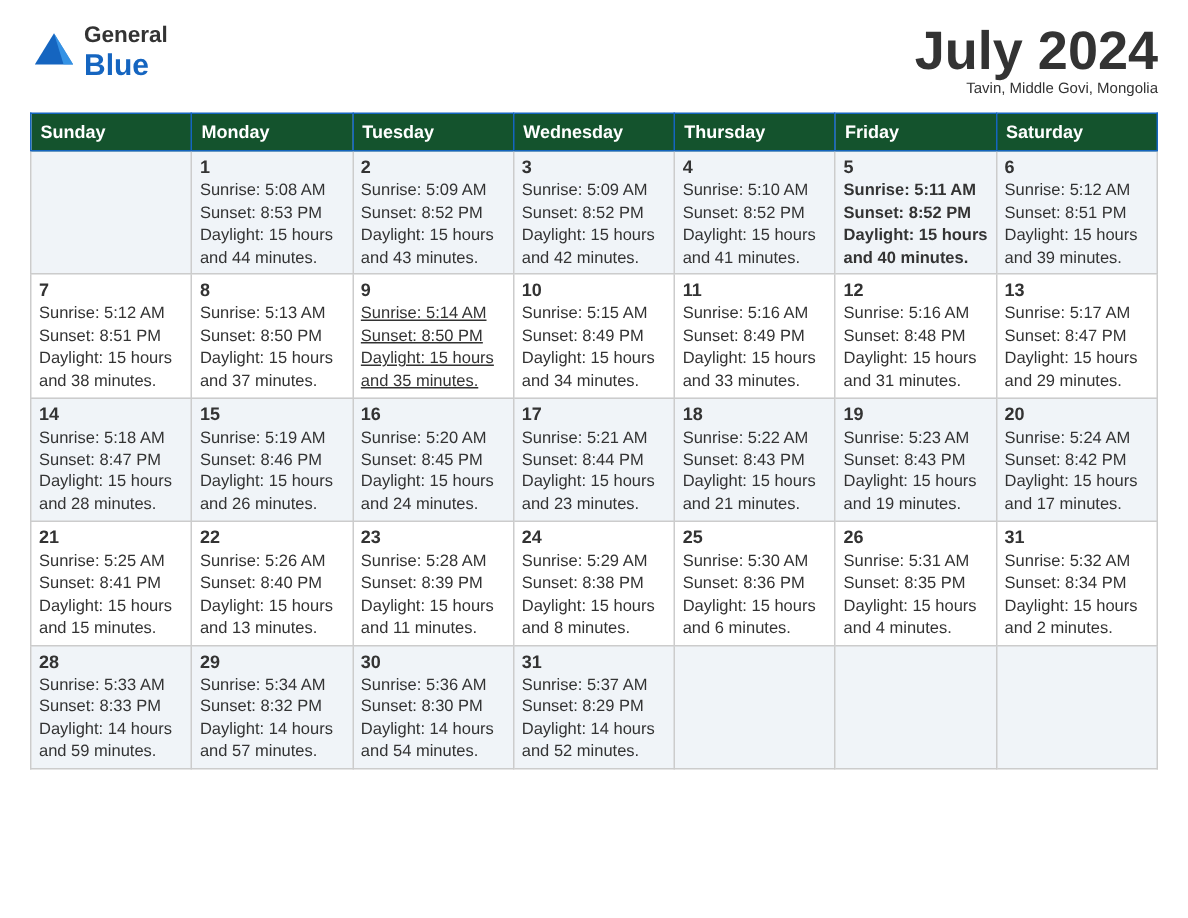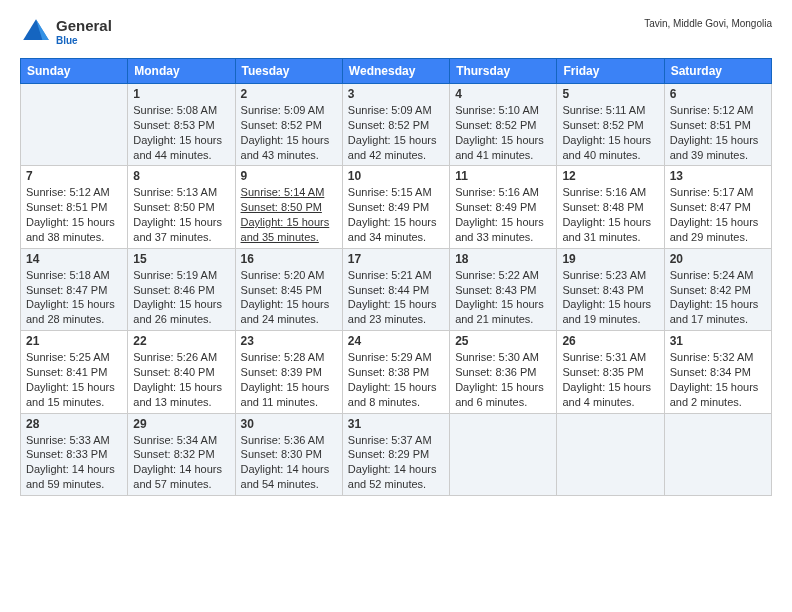--- a/index.html
+++ b/index.html
@@ -32,21 +32,21 @@
       display: flex;
       flex-direction: column;
       line-height: 1.1;
     }
     .logo-general {
       font-size: 15px;
       font-weight: bold;
       color: #333;
     }
     .logo-blue {
-      font-size: 10px;
+      font-size: 20px;
       font-weight: bold;
       color: #1565c0;
     }
     .logo-icon {
       width: 32px;
       height: 32px;
     }
     .title-block {
       text-align: right;
     }
@@ -60,21 +60,21 @@
       font-size: 10px;
       color: #333;
       margin-top: 2px;
     }
     .calendar-table {
       width: 100%;
       border-collapse: collapse;
       flex: 1;
     }
     .calendar-table th {
-      background-color: #3b82f6;
+      background-color: #14532d;
       color: #fff;
       text-align: left;
       padding: 5px 6px;
       font-size: 12px;
       font-weight: bold;
       border: 1px solid #1565c0;
     }
     .calendar-table td {
       border: 1px solid #ccc;
       vertical-align: top;
@@ -113,20 +113,21 @@
       <svg class="logo-icon" viewBox="0 0 40 40">
         <polygon points="20,4 36,30 4,30" fill="#1565c0"></polygon>
         <polygon points="20,4 36,30 28,30" fill="#42a5f5" opacity="0.7"></polygon>
       </svg>
       <div class="logo-text">
         <span class="logo-general">General</span>
         <span class="logo-blue">Blue</span>
       </div>
     </div>
     <div class="title-block">
+      <div class="main-title">July 2024</div>
       <div class="subtitle">Tavin, Middle Govi, Mongolia</div>
     </div>
   </div>
 
   <table class="calendar-table">
     <thead>
       <tr>
         <th>Sunday</th>
         <th>Monday</th>
         <th>Tuesday</th>
@@ -162,21 +163,21 @@
           </td>
           <td>
             <span class="day-num">4</span>
             <div class="day-info" style="white-space: pre-line;">Sunrise: 5:10 AM
 Sunset: 8:52 PM
 Daylight: 15 hours
 and 41 minutes.</div>
           </td>
           <td>
             <span class="day-num">5</span>
-            <div class="day-info" style="white-space: pre-line;">Sunrise: 5:11 AM
+            <div class="day-info" style="white-space: pre-line; font-weight: bold;">Sunrise: 5:11 AM
 Sunset: 8:52 PM
 Daylight: 15 hours
 and 40 minutes.</div>
           </td>
           <td>
             <span class="day-num">6</span>
             <div class="day-info" style="white-space: pre-line;">Sunrise: 5:12 AM
 Sunset: 8:51 PM
 Daylight: 15 hours
 and 39 minutes.</div>

